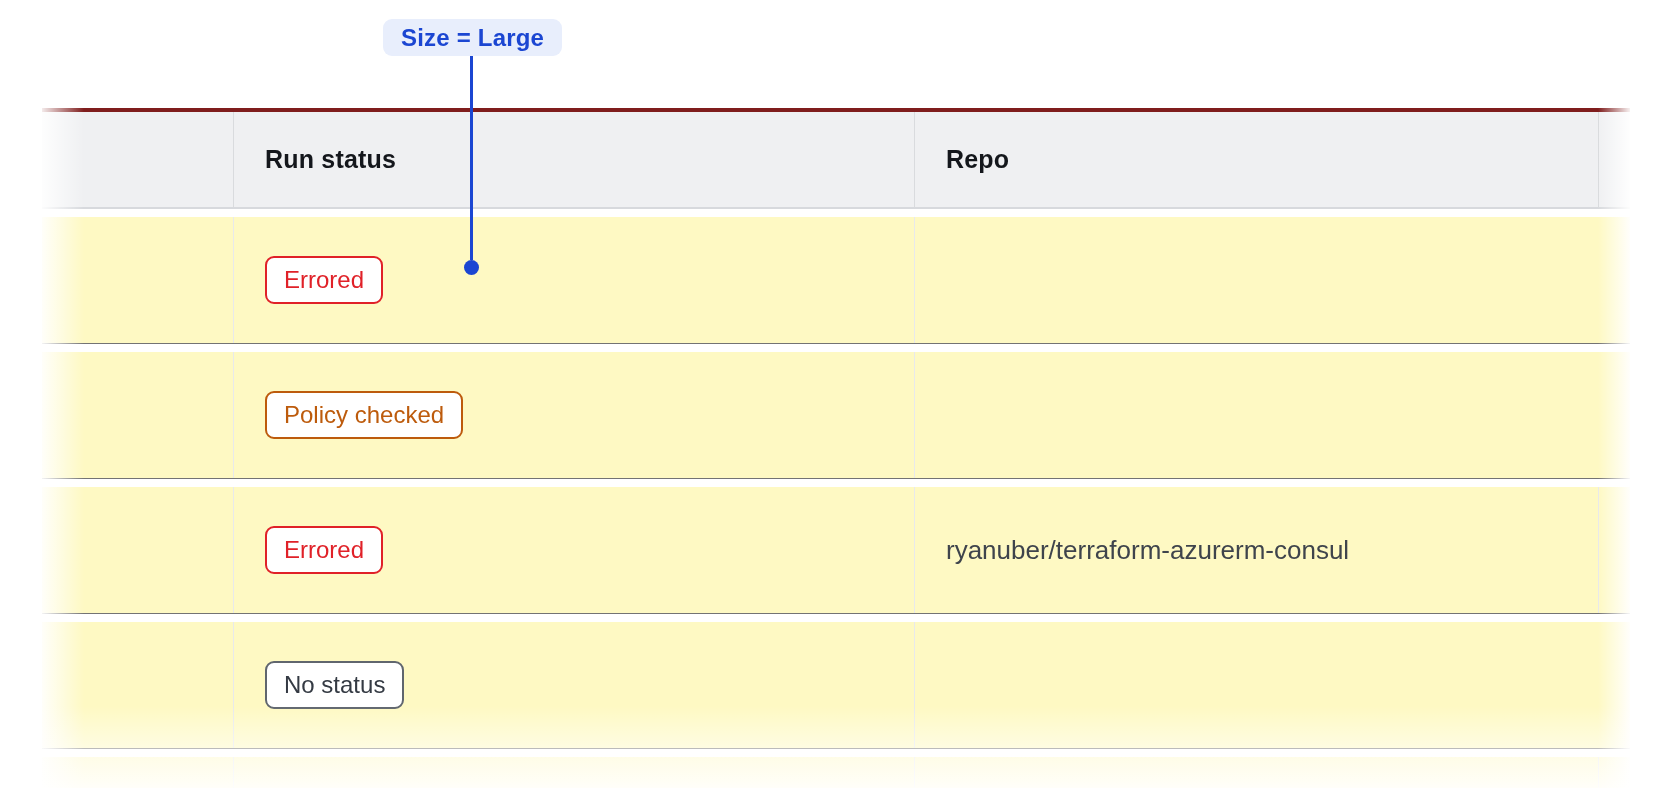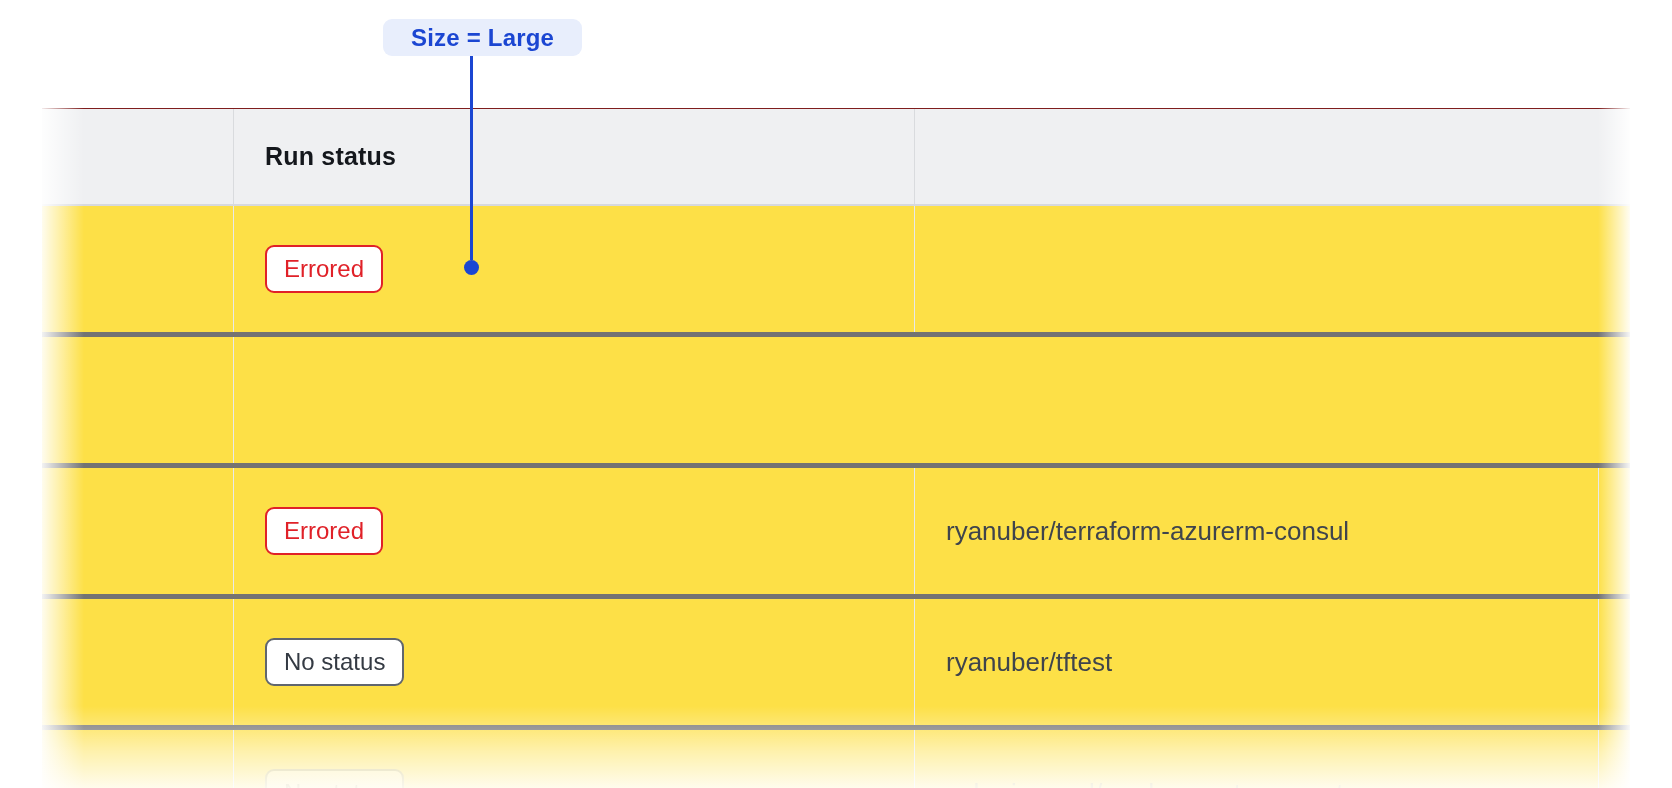--- a/index.html
+++ b/index.html
@@ -7,31 +7,31 @@
     position:relative;width:1672px;height:788px;overflow:hidden;background:#fff;
     font-family:"Liberation Sans","DejaVu Sans",sans-serif;
     -webkit-font-smoothing:antialiased;
   }
 
   
   .table{position:absolute;left:42px;top:108px;width:1588px;z-index:1;}
   .thead{
     display:grid;grid-template-columns:191px 681px 684px 32px;height:95px;
     background:var(--header-bg,#eff0f2);
-    border-top:1px solid #7f1d1d;
+    border-top:4px solid #7f1d1d;
     border-bottom:2px solid #d7d9dd;
   }
   .th{
     display:flex;align-items:center;padding-left:31px;
     font-size:25px;font-weight:700;color:#14171c;letter-spacing:.2px;
   }
   .th + .th{border-left:1px solid #d9dbde;}
   .trow{
     display:grid;grid-template-columns:191px 681px 684px 32px;height:126px;
-    background:#fde047;border-bottom:5px solid #737373;
+    background:#fef9c3;border-bottom:1px solid #737373;margin-top:8px;
   }
   .td{display:flex;align-items:center;padding-left:31px;}
   .td + .td{border-left:1px solid #e8e9eb;}
   .td.c1,.td.c4{padding-left:0;}
 
   .status-badge{
     display:inline-flex;align-items:center;height:44px;padding:0 17px;
     border:2px solid;border-radius:9px;
     font-size:24px;font-weight:500;white-space:nowrap;background:#fff;
   }
@@ -58,21 +58,21 @@
     background:linear-gradient(to right,rgba(255,255,255,0) 0%,#fff 46%);
   }
   .fade-bottom{
     position:absolute;left:0;top:706px;width:1672px;height:82px;z-index:2;pointer-events:none;
     background:linear-gradient(to bottom,rgba(255,255,255,0) 0%,rgba(255,255,255,.55) 55%,rgba(255,255,255,.9) 100%);
   }
 
   
   .callout-badge{
     position:absolute;left:383px;top:19px;height:37px;z-index:3;
-    display:inline-flex;align-items:center;padding:0 28px;border-radius:9px;
+    display:inline-flex;align-items:center;padding:0 18px;border-radius:9px;
     background:var(--annotation-bg,#e8eefc);color:var(--annotation-accent,#1b46d2);
     font-size:24px;font-weight:600;letter-spacing:.2px;white-space:nowrap;
   }
   .callout-line{
     position:absolute;left:470px;top:56px;width:3px;height:204px;z-index:3;
     background:var(--annotation-accent,#1b46d2);
   }
   .callout-dot{
     position:absolute;left:464px;top:260px;width:15px;height:15px;border-radius:50%;z-index:3;
     background:var(--annotation-accent,#1b46d2);
@@ -81,54 +81,55 @@
 </head>
 <body>
 
 <div class="canvas">
 
   <div class="table">
 
     <div class="thead">
       <div class="th c1"></div>
       <div class="th c2">Run status</div>
+      <div class="th c3">Repo</div>
       <div class="th c4"></div>
     </div>
 
     <div class="trow">
       <div class="td c1"></div>
       <div class="td c2">
         <span class="status-badge" data-variant="errored">Errored</span>
       </div>
       <div class="td c4"></div>
     </div>
 
     <div class="trow">
       <div class="td c1"></div>
+      <div class="td c2">
+        <span class="status-badge" data-variant="policy-checked">Policy checked</span>
+      </div>
       <div class="td c4"></div>
     </div>
 
     <div class="trow">
       <div class="td c1"></div>
       <div class="td c2">
         <span class="status-badge" data-variant="errored">Errored</span>
       </div>
       <div class="td c3">
         <span class="repo-text">ryanuber/terraform-azurerm-consul</span>
       </div>
       <div class="td c4"></div>
     </div>
 
     <div class="trow">
       <div class="td c1"></div>
       <div class="td c2">
         <span class="status-badge" data-variant="no-status">No status</span>
-      </div>
-      <div class="td c3">
-        <span class="repo-text">ryanuber/tftest</span>
       </div>
       <div class="td c4"></div>
     </div>
 
     <div class="trow trow-faded">
       <div class="td c1"></div>
       <div class="td c2">
         <span class="status-badge" data-variant="no-status">No status</span>
       </div>
       <div class="td c3">

